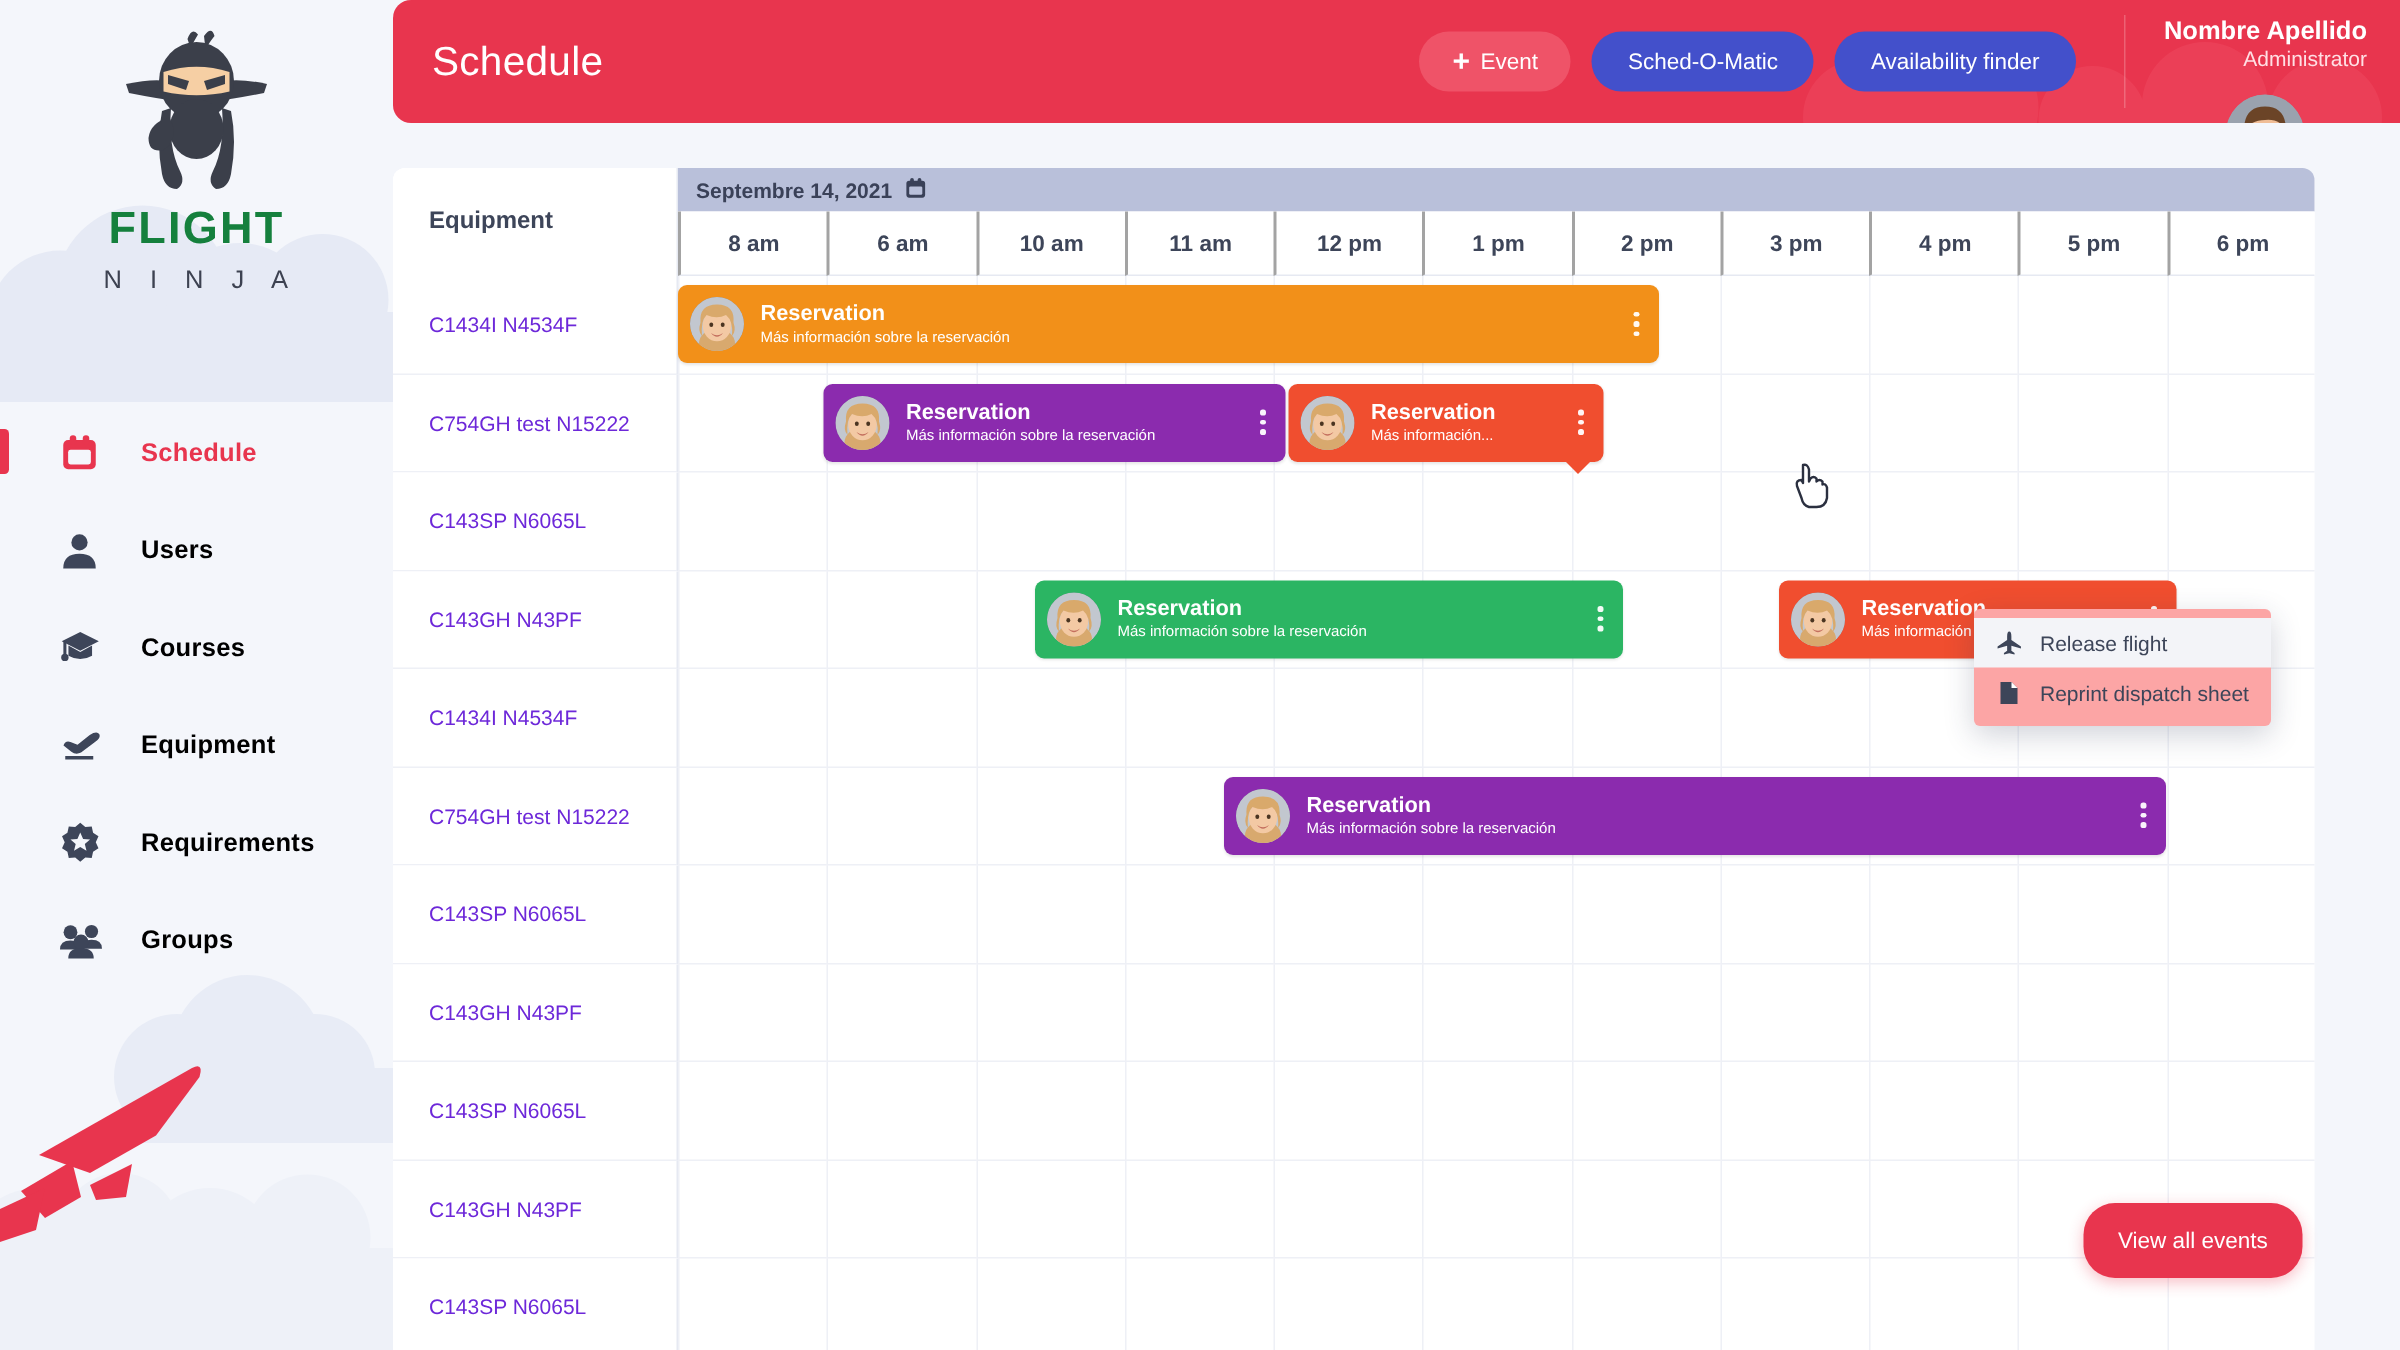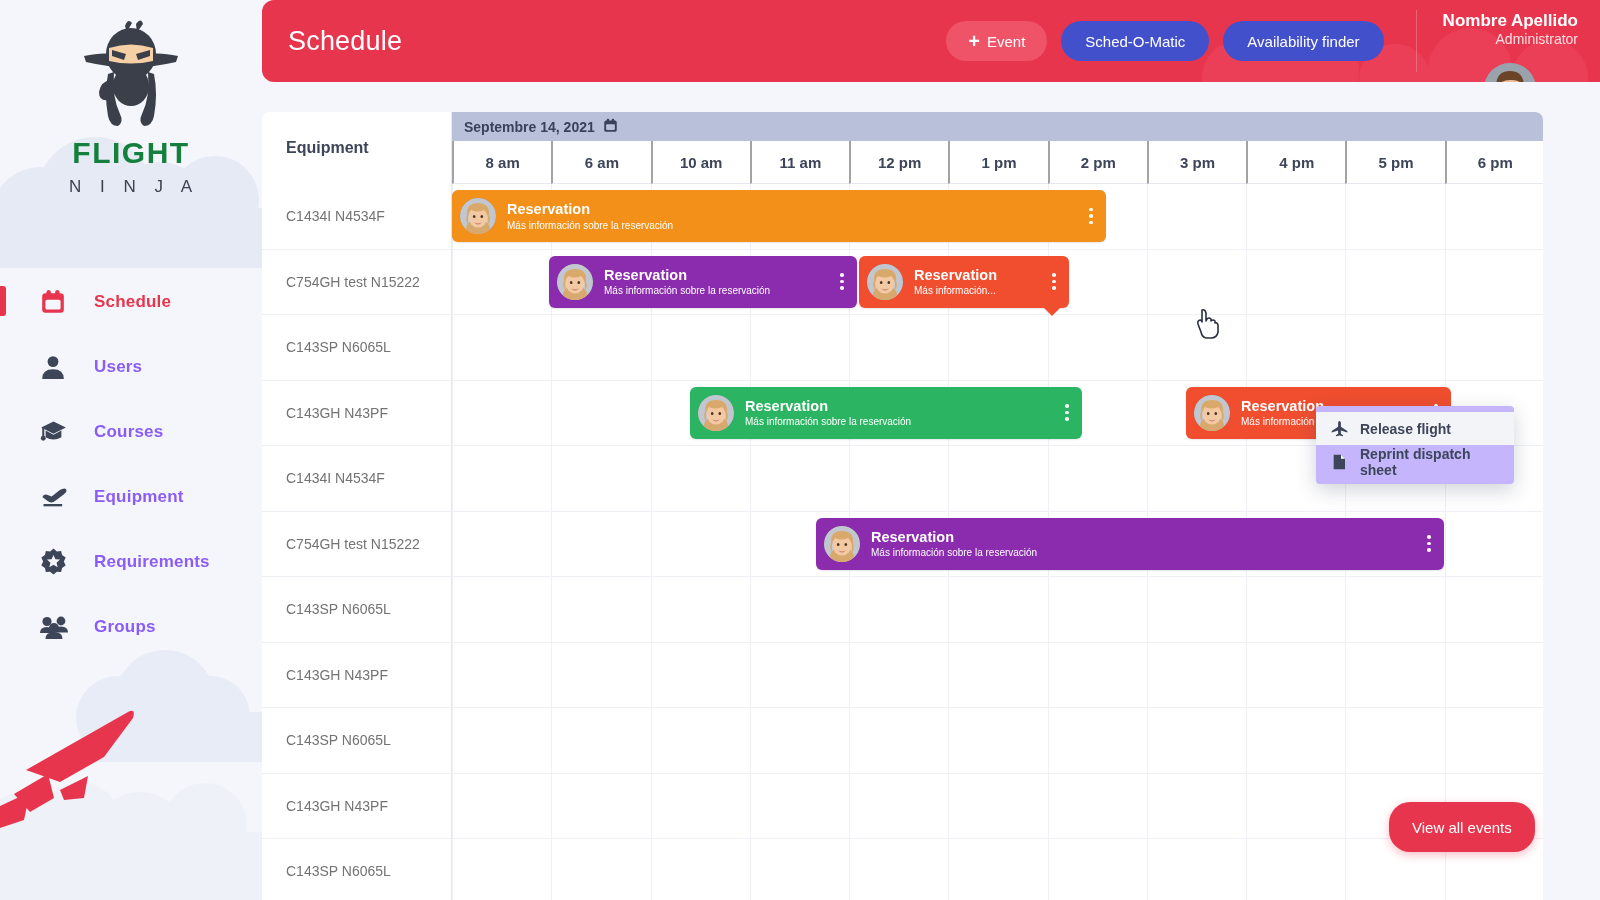--- a/index.html
+++ b/index.html
@@ -36,21 +36,21 @@
   #nav { position: relative; z-index: 3; margin-top: 72px; }
   .nav-item {
     position: relative; display: flex; align-items: center;
     height: 65px; padding-left: 40px; cursor: pointer;
   }
   .nav-icon {
     width: 40px; display: flex; align-items: center;
     justify-content: flex-start; color: #3d4559;
   }
   .nav-label {
-    font-size: 17px; font-weight: bold; color: #8b5cf6;
+    font-size: 17px; font-weight: bold; color: #000000;
     margin-left: 14px; letter-spacing: .2px;
   }
   .nav-item.active .nav-label { color: #e8354e; }
   .nav-item.active .nav-icon { color: #e8354e; }
   .nav-item.active::before {
     content: ""; position: absolute; left: 0; top: 17px;
     width: 6px; height: 30px; background: #e8354e; border-radius: 0 3px 3px 0;
   }
 
   
@@ -135,21 +135,21 @@
     border-left: 2px solid #a3a3a3;
     border-bottom: 1px solid #e6e9f2;
     background: #fff;
   }
 
   #grid-body { position: relative; }
   .grid-row { display: flex; height: 65.5px; }
   .row-label {
     width: 190px; flex: none;
     display: flex; align-items: center; padding-left: 24px;
-    font-size: 14px; color: #737373;
+    font-size: 14px; color: #6d28d9;
     border-right: 1px solid #e6e9f2;
     border-bottom: 1px solid #eef0f6;
     background: #fff;
   }
   .row-cells { flex: 1; display: flex; }
   .row-cell {
     width: 99.27px; flex: none;
     border-left: 1px solid #eef0f6;
     border-bottom: 1px solid #eef0f6;
   }
@@ -186,26 +186,25 @@
     width: 0; height: 0;
     border-left: 9px solid transparent;
     border-right: 9px solid transparent;
   }
 
   
   #ctx-menu {
     position: absolute;
     left: 1054px; top: 294px;
     width: 198px;
-    background: #c4b5fd;
+    background: #fca5a5;
     border-radius: 4px;
     box-shadow: 0 6px 20px rgba(40,50,80,.22);
     padding: 6px 0;
     z-index: 40;
-    font-weight: bold;
   }
   .ctx-item {
     display: flex; align-items: center; gap: 12px;
     height: 33px; padding: 0 14px;
     font-size: 14px; color: #3d4559; cursor: pointer;
   }
   .ctx-item.hovered { background: #f3f4f8; }
   .ctx-icon { width: 18px; display: flex; justify-content: center; color: #3d4559; flex: none; }
   #cursor-pointer { position: absolute; left: 1196px; top: 308px; z-index: 60; pointer-events: none; }
 

